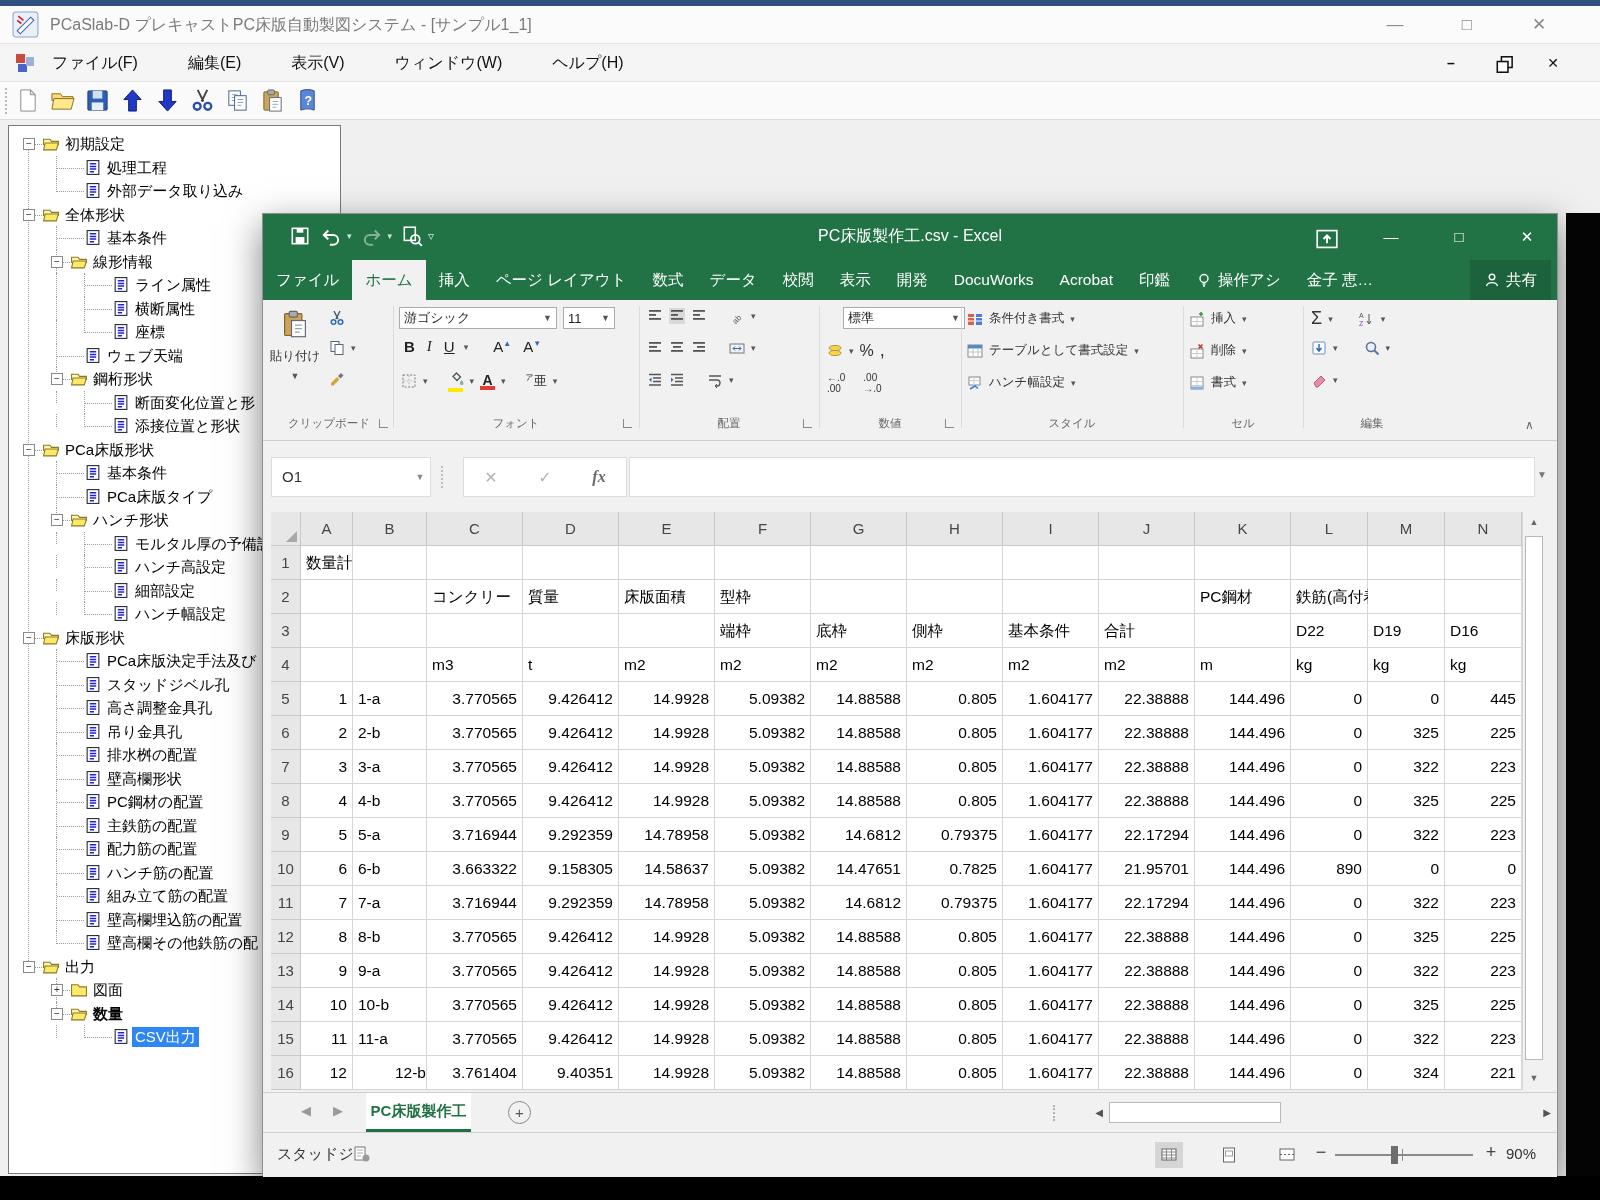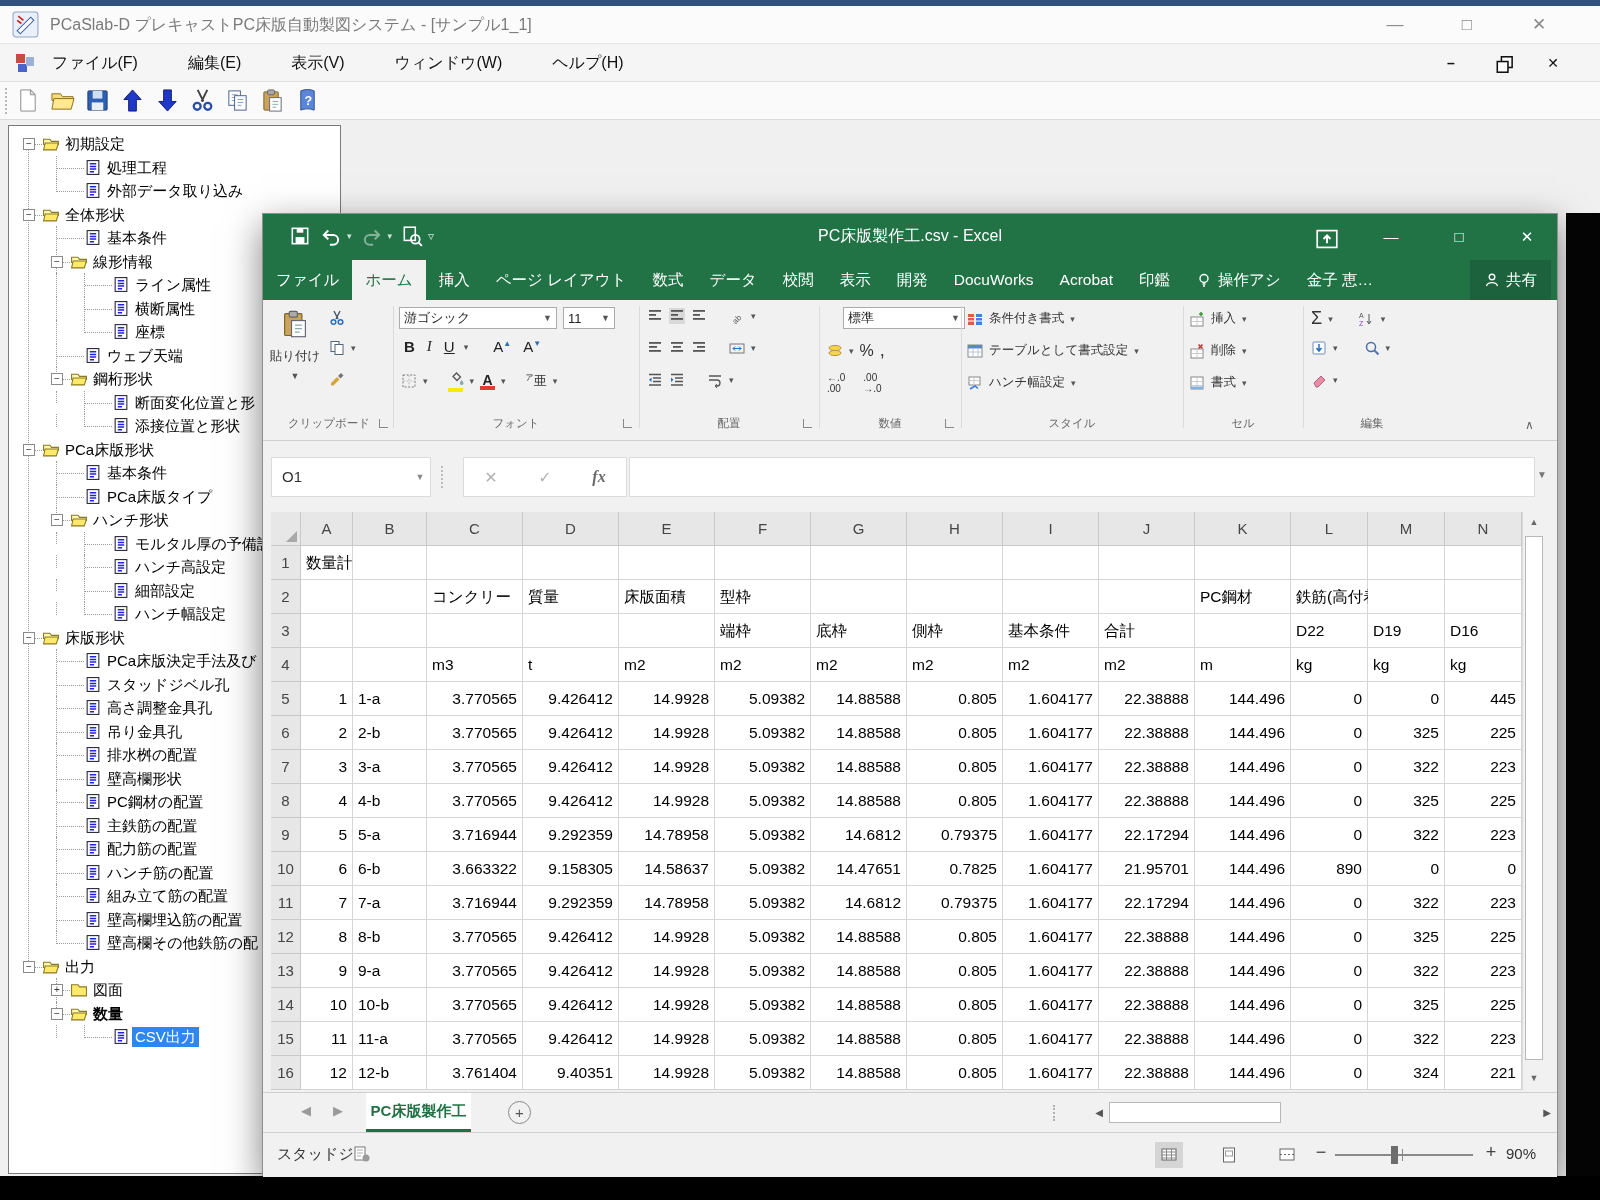--- a/index.html
+++ b/index.html
@@ -1388,21 +1388,21 @@
         <div class="xc num" style="width: 96px;">1.604177</div>
         <div class="xc num" style="width: 96px;">22.38888</div>
         <div class="xc num" style="width: 96px;">144.496</div>
         <div class="xc num" style="width: 77px;">0</div>
         <div class="xc num" style="width: 77px;">322</div>
         <div class="xc num" style="width: 77px;">223</div>
       </div>
       <div class="xrow">
         <div class="xc hd" style="width: 30px;">16</div>
         <div class="xc num" style="width: 52px;">12</div>
-        <div class="xc tx" style="width: 74px;">12-b</div>
+        <div class="xc tx" style="width: 74px; text-align: right;">12-b</div>
         <div class="xc num" style="width: 96px;">3.761404</div>
         <div class="xc num" style="width: 96px;">9.40351</div>
         <div class="xc num" style="width: 96px;">14.9928</div>
         <div class="xc num" style="width: 96px;">5.09382</div>
         <div class="xc num" style="width: 96px;">14.88588</div>
         <div class="xc num" style="width: 96px;">0.805</div>
         <div class="xc num" style="width: 96px;">1.604177</div>
         <div class="xc num" style="width: 96px;">22.38888</div>
         <div class="xc num" style="width: 96px;">144.496</div>
         <div class="xc num" style="width: 77px;">0</div>

